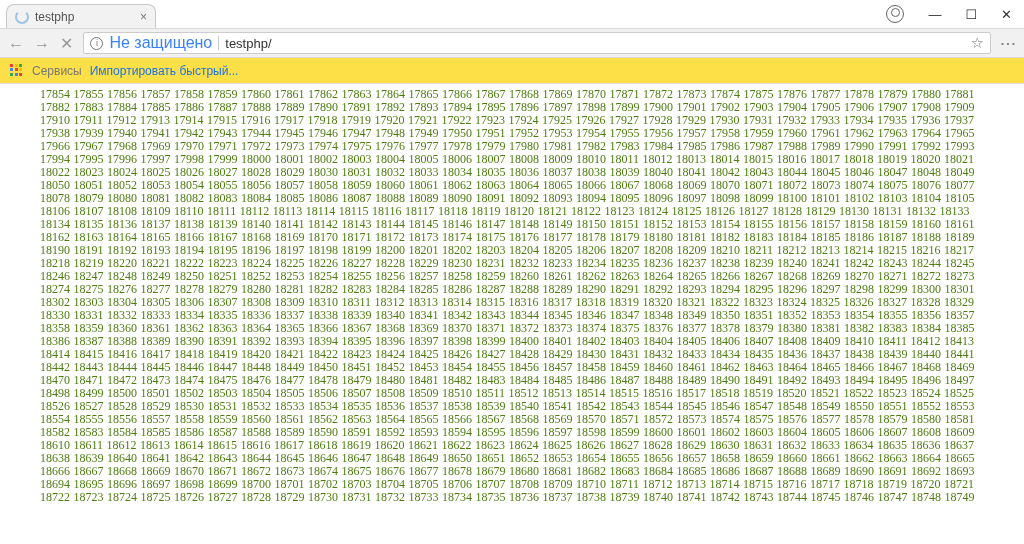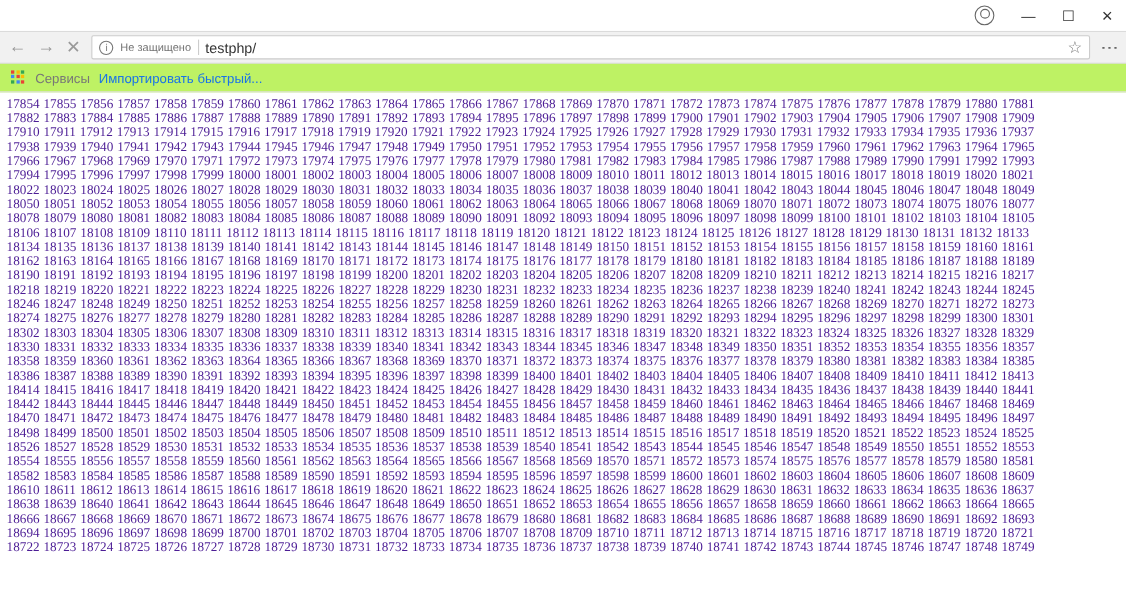--- a/index.html
+++ b/index.html
@@ -10,35 +10,42 @@
   .tab .favicon { width: 14px; height: 14px; border: 2px solid #9ec3e6; border-radius: 50%; border-top-color: transparent; margin-right: 6px; }
   .tab .close { margin-left: auto; font-size: 12px; color: #777; }
   .titlebar-right { position: absolute; right: 0; top: 0; height: 28px; display: flex; align-items: center; gap: 24px; padding-right: 12px; font-size: 14px; color: #666; }
   .titlebar-right .user-icon { width: 18px; height: 18px; border: 1.5px solid #666; border-radius: 50%; display:flex; align-items:center; justify-content:center; }
   .titlebar-right .user-icon::after { content:""; width:7px; height:7px; border:1.5px solid #666; border-radius:50%; display:block; margin-top:-3px;}
   .win-ctl { font-family: Arial; font-size: 13px; color:#333; }
   .addrbar { height: 30px; background: #f1f1f1; border-top: 1px solid #d9d9d9; border-bottom: 1px solid #d9d9d9; display: flex; align-items: center; padding: 0 8px; gap: 10px; }
   .nav-arrow { color: #999; font-size: 16px; }
   .omnibox { flex: 1; height: 22px; background: #fff; border: 1px solid #ccc; border-radius: 2px; display: flex; align-items: center; padding: 0 6px; font-size: 13px; color: #333; gap: 6px; }
   .omnibox .info { width:13px; height:13px; border:1.2px solid #777; border-radius:50%; display:flex; align-items:center; justify-content:center; font-size:9px; color:#777;}
-  .omnibox .sec { color:#737373; font-size: 10px;}
+  .omnibox .sec { color:#3b82f6; font-size: 16px;}
   .omnibox .sep { width:1px; height:14px; background:#ccc;}
   .omnibox .star { margin-left:auto; color:#777; font-size:15px;}
   .menu-dots { color:#666; font-size:16px; letter-spacing: -1px; transform: rotate(90deg);}
-  .bmbar { height: 26px; background: #bef264; border-bottom: 1px solid #e0e0e0; display: flex; align-items: center; padding: 0 10px; font-size: 12px; gap: 8px;}
+  .bmbar { height: 26px; background: #fde047; border-bottom: 1px solid #e0e0e0; display: flex; align-items: center; padding: 0 10px; font-size: 12px; gap: 8px;}
   .apps-icon { width:14px; height:14px; display:grid; grid-template-columns: repeat(3,3px); grid-template-rows: repeat(3,3px); gap:1.5px;}
   .apps-icon span{ width:3px; height:3px;}
   .bm-text { color:#777;}
   .bm-link { color:#1a73e8;}
-  .content { padding: 4px 6px; font-family: "Times New Roman", serif; font-size: 12px; color:#4c1d95; line-height: 13px; word-spacing: 0.5px; white-space: pre-wrap; }
+  .content { padding: 4px 6px; font-family: "Times New Roman", serif; font-size: 12px; color:#4d7c0f; line-height: 13px; word-spacing: 0.5px; white-space: pre-wrap; margin-left: 34px; }
 </style>
 </head>
 <body>
 
 <div class="titlebar">
+  <div class="tabs">
+    <div class="tab">
+      <span class="favicon"></span>
+      <span>testphp</span>
+      <span class="close">×</span>
+    </div>
+  </div>
   <div class="titlebar-right">
     <span class="user-icon"></span>
     <span class="win-ctl">—</span>
     <span class="win-ctl">☐</span>
     <span class="win-ctl">✕</span>
   </div>
 </div>
 
 <div class="addrbar">
   <span class="nav-arrow">←</span>

